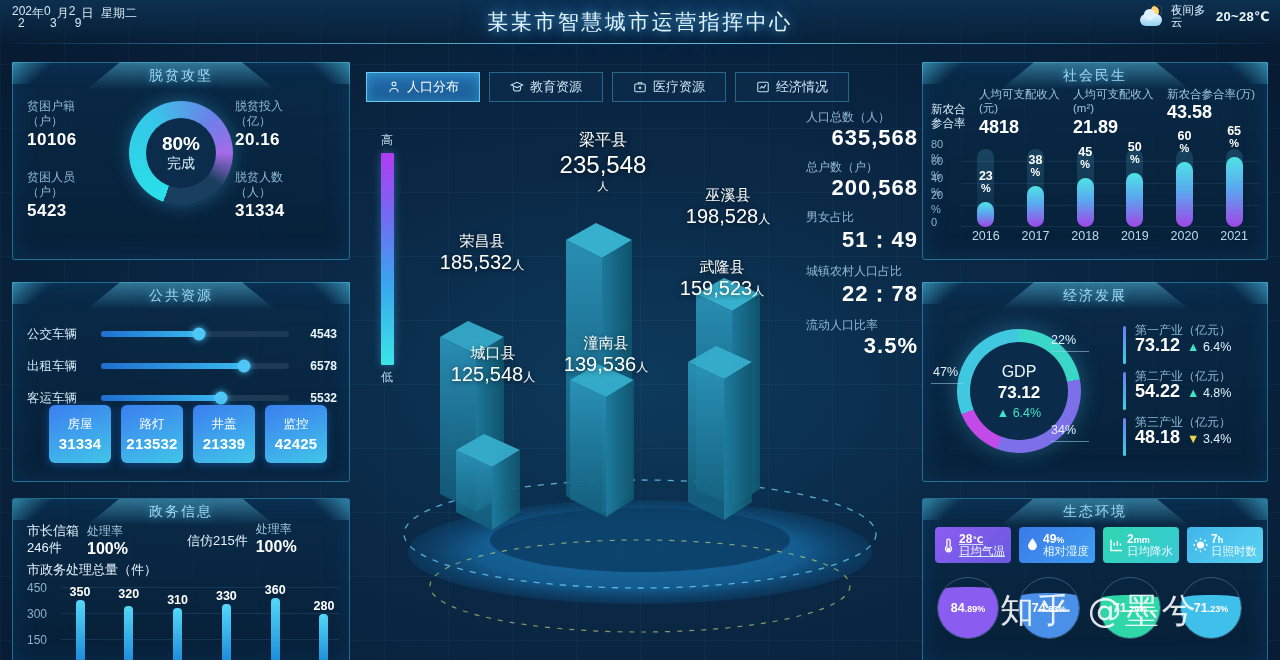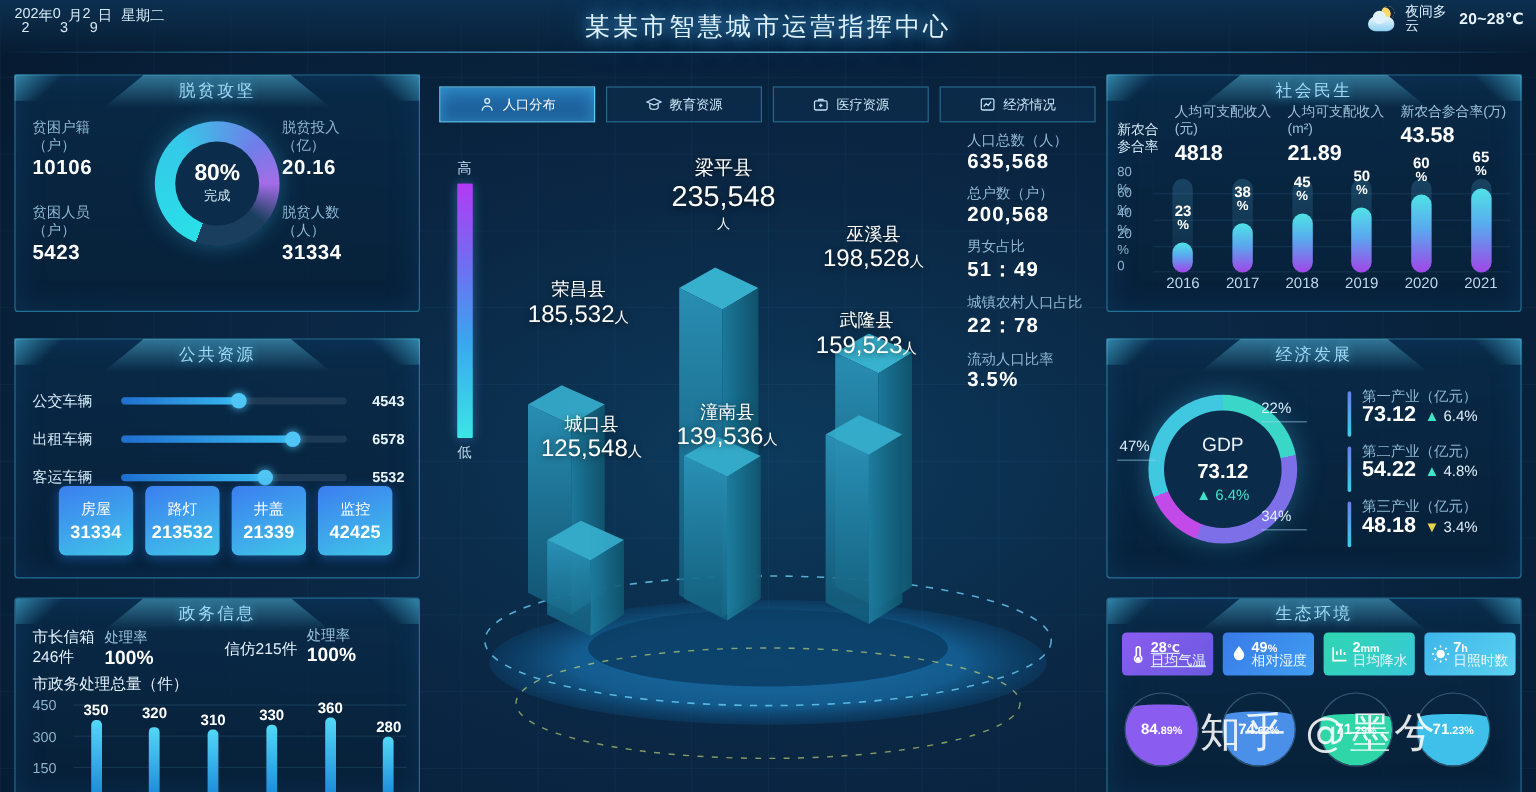--- a/index.html
+++ b/index.html
@@ -79,21 +79,21 @@
   .pv-val{ font-size:17px; font-weight:bold; color:#ffffff; letter-spacing:.5px; margin-top:1px;}
   .donut{ position:absolute; left:50%; top:90px; transform:translate(-50%,-50%);
     width:104px; height:104px; border-radius:50%;
     background:conic-gradient(from 200deg,#29e0e8 0deg,#35c8e8 120deg,#6f7ee8 205deg,#a46ce8 250deg,#1a3f5e 290deg,#1a3f5e 360deg);
     display:flex;align-items:center;justify-content:center;
     box-shadow:0 0 18px rgba(60,190,235,.35);
   }
   .donut-hole{ width:70px;height:70px;border-radius:50%;background:#0b2c4a;
     display:flex;flex-direction:column;align-items:center;justify-content:center;}
   .donut-pct{ font-size:19px;font-weight:bold;color:#fff;line-height:1;}
-  .donut-sub{ font-size:11px;color:#d6ecfa;margin-top:2px;}
+  .donut-sub{ font-size:14px;color:#d6ecfa;margin-top:2px;}
   
   #panel-public{ left:12px; top:282px; width:338px; height:200px; }
   .slider-row{ position:absolute; left:14px; width:310px; height:22px; display:flex; align-items:center; }
   .sl-label{ width:66px; font-size:12.5px; color:#d3e9f7; flex:none;}
   .sl-track{ position:relative; flex:1; height:6px; border-radius:3px; background:#1d3a55; margin:0 8px;}
   .sl-fill{ position:absolute; left:0; top:0; height:6px; border-radius:3px;
     background:linear-gradient(90deg,#1f6fd0,#38b9f0); }
   .sl-knob{ position:absolute; top:50%; width:13px;height:13px;border-radius:50%;
     background:#4fc6f5; transform:translate(-50%,-50%); box-shadow:0 0 7px rgba(80,200,245,.9);}
   .sl-val{ width:40px; text-align:right; font-size:12px; font-weight:bold; color:#eaf6ff; flex:none;}
@@ -116,42 +116,42 @@
   .gv-axis{ position:absolute; left:0; width:32px; text-align:left; font-size:12px; color:#8bb2cb;}
   .gv-gl{ position:absolute; left:34px; right:0; height:1px; background:rgba(90,150,190,.18);}
   .gv-bars{ position:absolute; left:40px; right:2px; bottom:0; top:0; display:flex; justify-content:space-between; align-items:flex-end;}
   .gv-bar-wrap{ position:relative; width:26px; height:100%; display:flex; flex-direction:column; justify-content:flex-end; align-items:center;}
   .gv-bar-val{ position:absolute; font-size:12.5px; color:#fff; font-weight:bold;}
   .gv-bar{ width:9px; border-radius:4px 4px 0 0;
     background:linear-gradient(180deg,#53d8f7,#1a86d8); }
   
   .center{ position:absolute; left:358px; top:62px; width:560px; height:598px; }
   .tabs{ position:absolute; left:8px; top:10px; display:flex; gap:9px;}
-  .tab{ width:130px;height:30px;border:1px solid rgba(70,180,225,.45);
+  .tab{ width:114px;height:30px;border:1px solid rgba(70,180,225,.45);
     display:flex;align-items:center;justify-content:center;gap:6px;
-    font-size:11px;color:#cbe7f8;background:rgba(12,48,80,.55);}
+    font-size:13px;color:#cbe7f8;background:rgba(12,48,80,.55);}
   .tab.active{ background:linear-gradient(180deg,rgba(38,120,185,.95),rgba(26,90,150,.95));
     border-color:#63c9f2; color:#ffffff; box-shadow:0 0 12px rgba(70,190,240,.5) inset;}
   .tab svg{ width:14px;height:14px;flex:none;}
   .legend{ position:absolute; left:14px; top:70px; width:30px; text-align:center;}
   .legend-hi,.legend-lo{ font-size:12px; color:#bcd9ec;}
   .legend-bar{ width:13px;height:212px;margin:4px auto;border-radius:1px;
     background:linear-gradient(180deg,#b23bf5 0%,#6f6ef2 32%,#39a6ee 62%,#3ae6e6 100%);
     box-shadow:0 0 10px rgba(90,180,250,.4);}
   .stage{ position:absolute; left:0; top:0; width:560px; height:598px; pointer-events:none;}
   .bars3d{ position:absolute; left:0; top:0; width:560px; height:520px;}
   .bar-label{ position:absolute; text-align:center; white-space:nowrap; color:#fff;
     text-shadow:0 1px 5px rgba(0,0,0,.6);}
   .bar-name{ font-size:15px; }
   .bar-num{ font-size:20px; }
   .bar-num small{ font-size:12px; }
   
   .center-stats{ position:absolute; left:448px; top:48px; width:112px;}
   .cs-lbl{ font-size:12px; color:#8fb8d4; line-height:1.25; margin-top:9px;}
-  .cs-val{ font-size:17px; font-weight:bold; color:#fff; letter-spacing:1px;}
+  .cs-val{ font-size:22px; font-weight:bold; color:#fff; letter-spacing:1px;text-align:right;}
   
   #panel-social{ left:922px; top:62px; width:346px; height:198px; }
   .sc-stats{ position:absolute; left:56px; top:24px; width:284px; display:flex; }
   .sc-stat{ width:94px; }
   .sc-stat-lbl{ font-size:11.5px; color:#9ec4dc; line-height:1.25;}
   .sc-stat-val{ font-size:18px; font-weight:bold; color:#fff; margin-top:1px;}
   .sc-axis-title{ position:absolute; left:8px; top:40px; width:44px; font-size:11.5px; color:#d3e9f7; line-height:1.2;}
   .sc-chart{ position:absolute; left:6px; top:76px; width:334px; height:112px;}
   .sc-yaxis{ position:absolute; left:0; top:0; width:30px; height:88px;}
   .sc-ytick{ position:absolute; left:2px; font-size:11px; color:#8bb2cb; line-height:1;}

